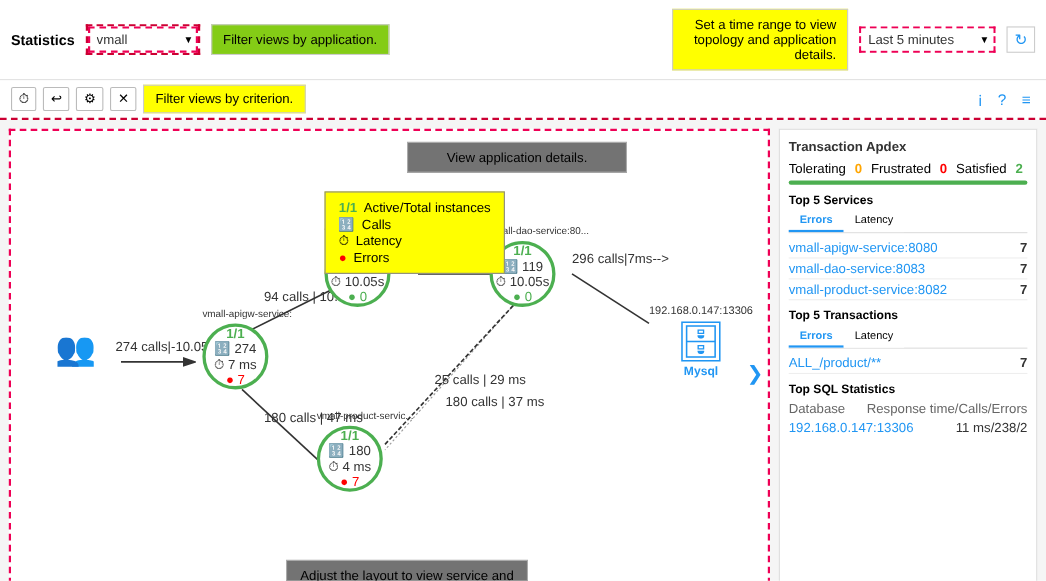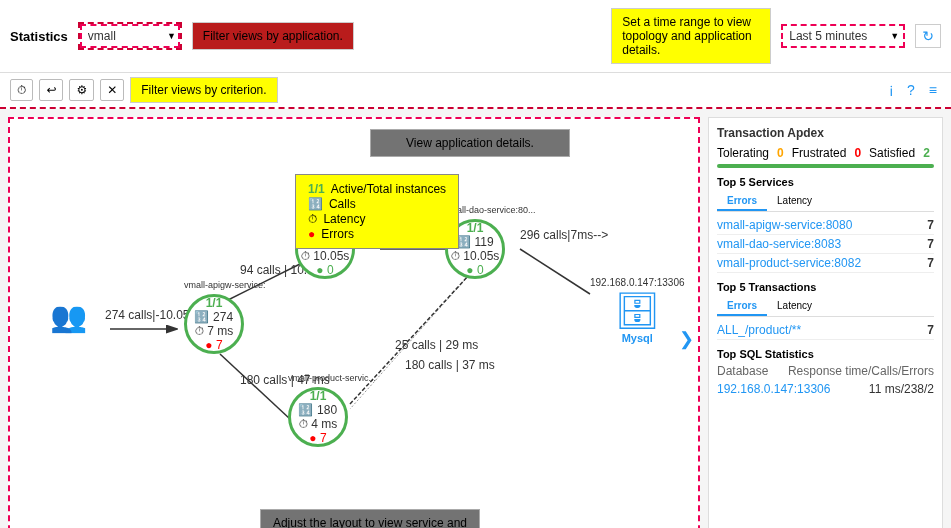--- a/index.html
+++ b/index.html
@@ -15,27 +15,27 @@
     }
     .app-label { font-size: 13px; font-weight: bold; }
     .app-select {
       border: 2px dashed #e05; padding: 3px 20px 3px 6px;
       background: #fff; appearance: none; width: 100px; font-size: 12px; color: #333;
       position: relative; cursor: pointer;
     }
     .select-wrapper { position: relative; display: inline-block; }
     .select-wrapper::after { content: '▼'; position: absolute; right: 4px; top: 50%; transform: translateY(-50%); font-size: 9px; pointer-events: none; }
     .filter-tooltip {
-      background: #b91c1c; border: 1px solid #ccc; padding: 6px 10px;
+      background: #84cc16; border: 1px solid #ccc; padding: 6px 10px;
       font-size: 12px; color: #000;
     }
     .spacer { flex: 1; }
     .time-tooltip {
       background: #ff0; border: 1px solid #ccc; padding: 6px 10px;
-      font-size: 12px; color: #000; max-width: 160px; text-align: left;
+      font-size: 12px; color: #000; max-width: 160px; text-align: right;
     }
     .time-select-wrapper { position: relative; display: inline-block; border: 2px dashed #e05; text-decoration: underline; }
     .time-select { padding: 3px 20px 3px 6px; background: #fff; appearance: none; font-size: 12px; color: #333; border: none; cursor: pointer; width: 120px; }
     .time-select-wrapper::after { content: '▼'; position: absolute; right: 4px; top: 50%; transform: translateY(-50%); font-size: 9px; pointer-events: none; }
     .refresh-btn { border: 1px solid #ccc; background: #fff; padding: 3px 6px; cursor: pointer; color: #2196F3; font-size: 14px; }
 
     .toolbar {
       display: flex; align-items: center;
       padding: 4px 10px; background: #fff;
       border-bottom: 1px solid #ddd; gap: 6px;

